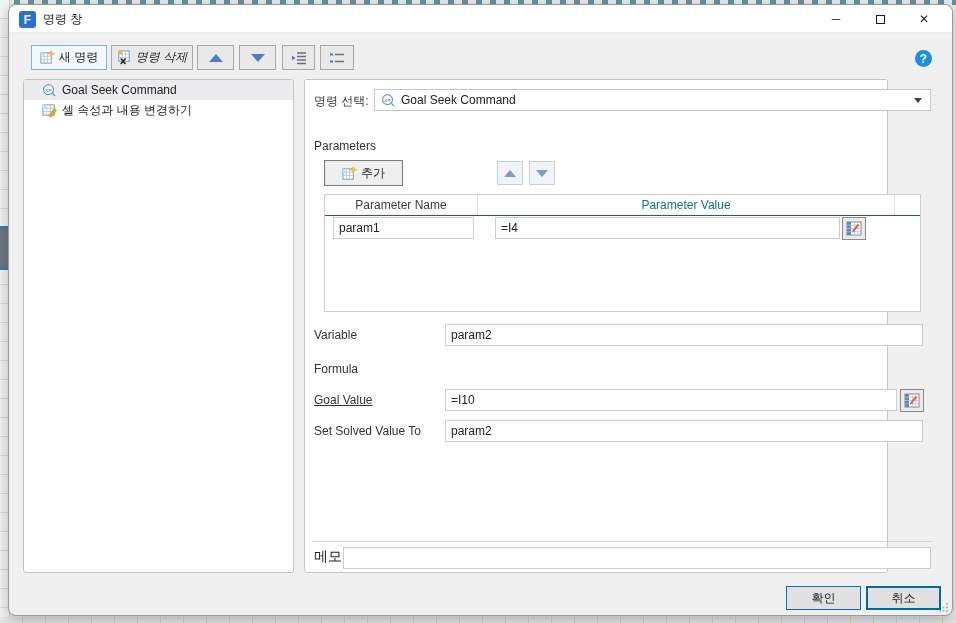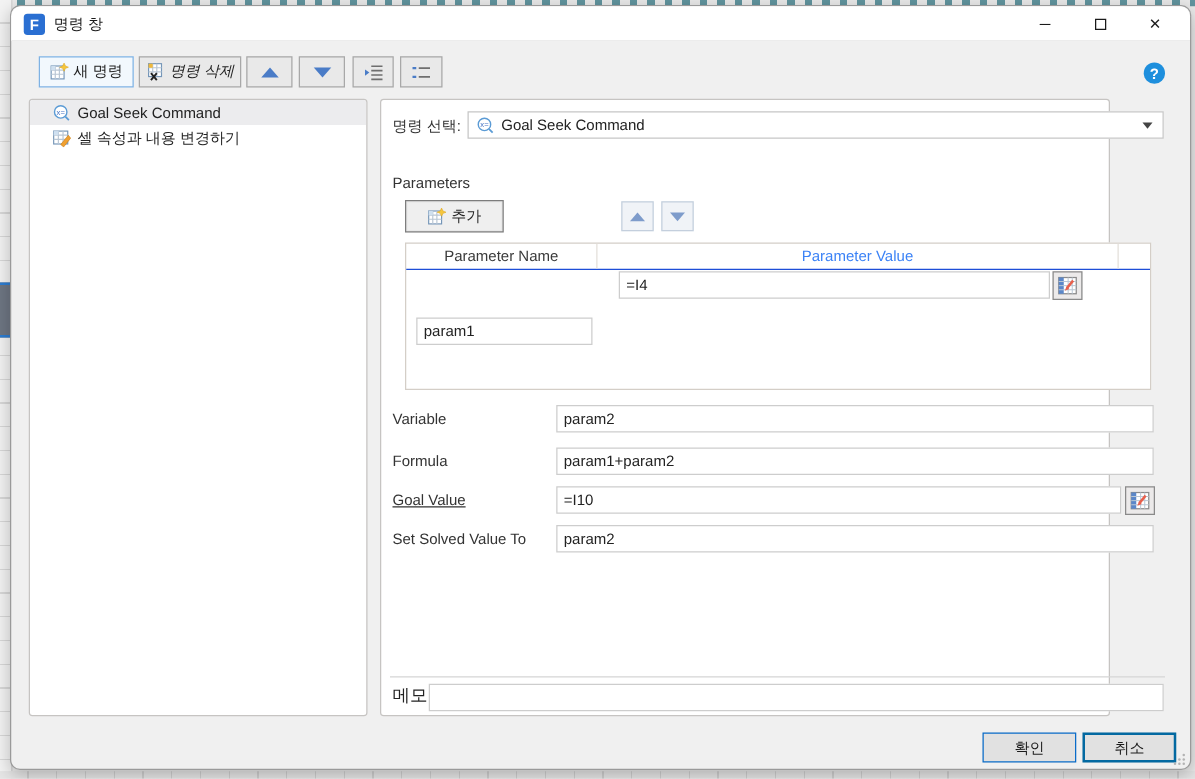--- a/index.html
+++ b/index.html
@@ -55,24 +55,24 @@
   .pb-del{left:107px;top:80px;width:78px;height:26px;background:#f6f6f6;border:1px solid #d4d4d4;color:#9b9b9b;margin-top:43px;}
   .pb-del .caret{width:0;height:0;border-left:4px solid transparent;border-right:4px solid transparent;border-top:4px solid #8f8f8f;margin-left:4px;}
   .pb-up{left:192px;top:81px;width:26px;height:24px;background:#f0f3f7;border:1px solid #c4cfdd;}
   .pb-down{left:224px;top:81px;width:26px;height:24px;background:#f0f3f7;border:1px solid #c4cfdd;}
   .tri-up-sm{width:0;height:0;border-left:6px solid transparent;border-right:6px solid transparent;border-bottom:7px solid #7e9ccb;}
   .tri-down-sm{width:0;height:0;border-left:6px solid transparent;border-right:6px solid transparent;border-top:7px solid #7e9ccb;}
   
   .ptable{position:absolute;left:19px;top:114px;width:597px;height:118px;border:1px solid #d4cec7;background:#fff;}
   .ptable .hdr{position:absolute;left:0;top:0;width:100%;height:21px;border-bottom:1px solid #1d4ed8;display:flex;}
   .hdr .c1{width:153px;border-right:1px solid #e4e0da;display:flex;align-items:center;justify-content:center;color:#3a3a3a;}
-  .hdr .c2{width:417px;border-right:1px solid #e4e0da;display:flex;align-items:center;justify-content:center;color:#3b82f6;}
+  .hdr .c2{width:417px;border-right:1px solid #e4e0da;display:flex;align-items:center;justify-content:center;color:#0f766e;}
   .hdr .c3{flex:1;}
   input.tin{border:1px solid #cdcdcd;background:#fff;font-family:inherit;font-size:12px;color:#222;padding:0 5px;height:22px;}
-  .in-name{position:absolute;left:8px;top:22px;width:141px;margin-top:37px;}
+  .in-name{position:absolute;left:8px;top:22px;width:141px;}
   .in-value{position:absolute;left:170px;top:22px;width:345px;}
   .pickbtn{position:absolute;width:24px;height:23px;background:#eceaea;border:1px solid #8a8a8a;display:flex;align-items:center;justify-content:center;padding:0;}
   .pick-row{left:517px;top:22px;}
   
   .frow-label{position:absolute;left:9px;font-size:12px;color:#333;height:22px;display:flex;align-items:center;}
   .frow-input{position:absolute;left:140px;width:478px;}
   .sep{position:absolute;left:7px;top:461px;width:620px;height:1px;background:#d5d5d5;}
   .memo-label{position:absolute;left:9px;top:468px;font-size:14px;color:#222;}
   .memo-input{position:absolute;left:38px;top:467px;width:588px;height:24px;}
   
@@ -248,21 +248,20 @@
               <polygon points="5.8,11.5 9.5,10.2 7.2,8.2" fill="#e8604c"></polygon>
             </svg>
         </span>
       </button>
     </div>
 
     <div class="frow-label" style="top:244px;">Variable</div>
     <input class="tin frow-input" style="top: 244px;" value="param2">
 
     <div class="frow-label" style="top:278px;">Formula</div>
-    <input class="tin frow-input" style="top: 278px;" value="param1+param2">
 
     <div class="frow-label" style="top:309px;text-decoration:underline;">Goal Value</div>
     <input class="tin frow-input" style="top: 309px; width: 452px;" value="=I10">
     <button class="pickbtn" style="left:595px;top:309px;">
       <span>
         <svg width="16" height="15" viewBox="0 0 16 15">
             <rect x="1" y="1" width="14" height="13" fill="#fff" stroke="#8a8a8a"></rect>
             <rect x="1" y="1" width="4" height="13" fill="#5b87c9"></rect>
             <path d="M1 4.2h14M1 7.5h14M1 10.8h14M8.5 1v13M11.8 1v13" stroke="#b9c6d4" stroke-width="0.8"></path>
             <path d="M12.5 3.5 L7.5 9.5" stroke="#e8604c" stroke-width="2"></path>

